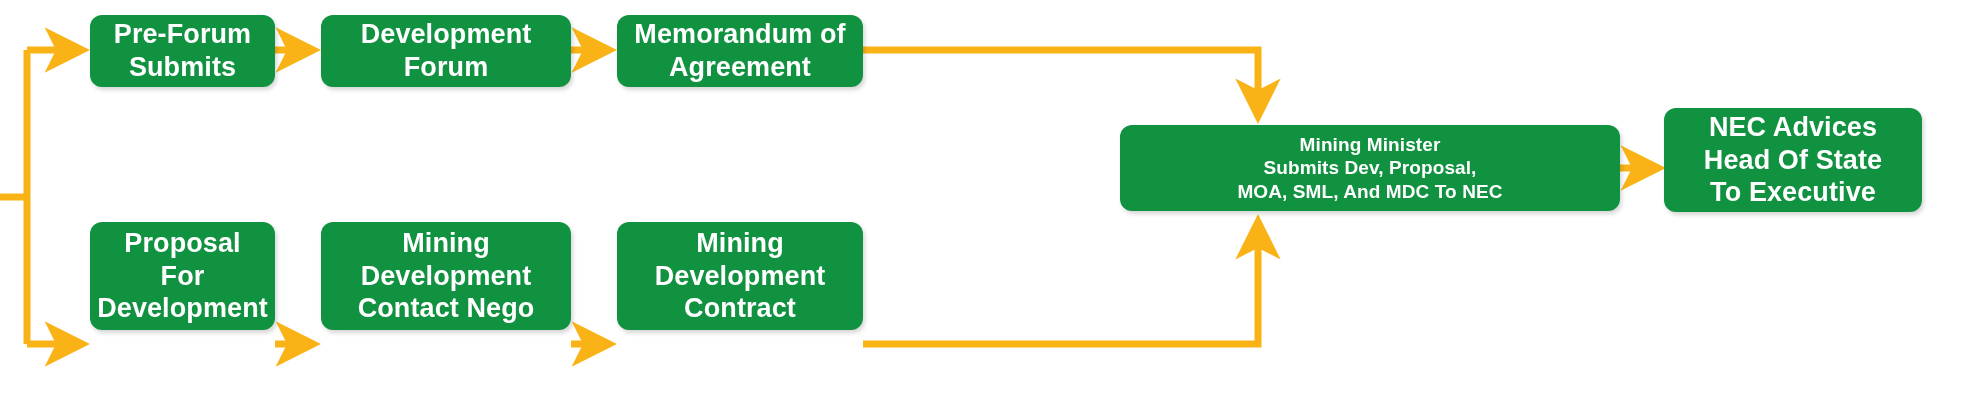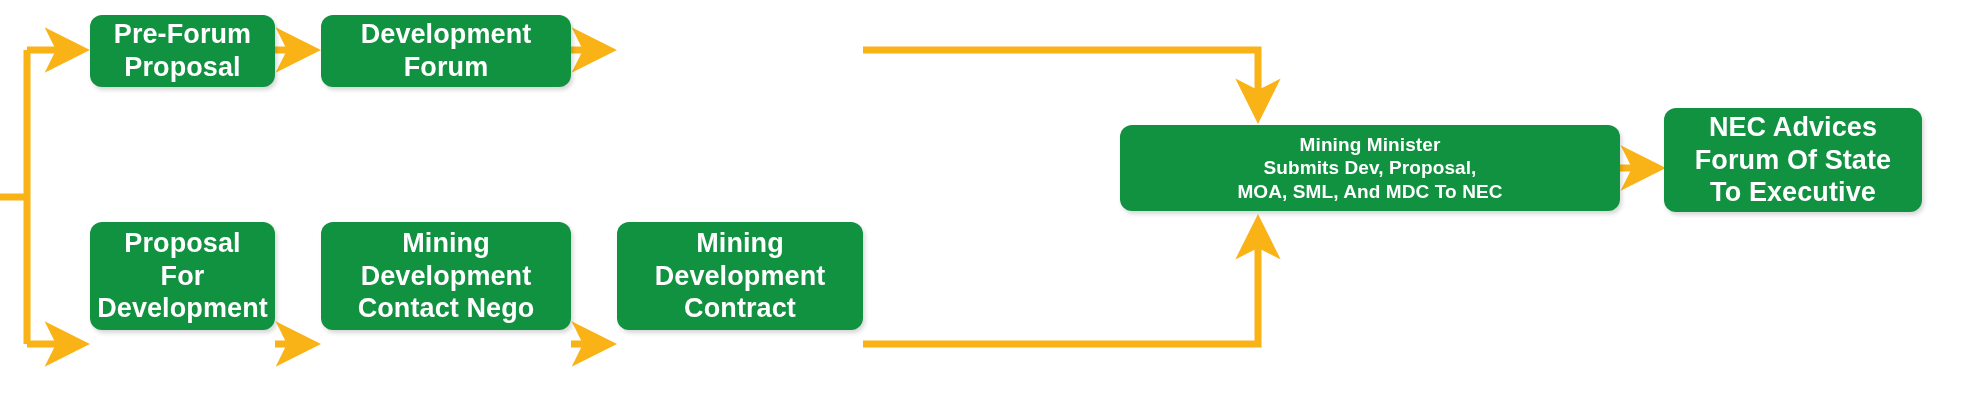--- a/index.html
+++ b/index.html
@@ -75,28 +75,32 @@
       <path d="M863 50 L1258 50 L1258 116" marker-end="url(#ar)"></path>
 
       <path d="M863 344 L1258 344 L1258 222" marker-end="url(#ar)"></path>
 
       <path d="M1620 168 L1658 168" marker-end="url(#ar)"></path>
     </g>
   </svg>
 
   <div class="node n-small" style="left:90px;  top:15px;  width:185px; height:72px;">
     <span>Pre-Forum
-Proposal</span>
+Submits</span>
   </div>
 
   <div class="node n-small" style="left:321px; top:15px;  width:250px; height:72px;">
     <span>Development
 Forum</span>
   </div>
 
+  <div class="node n-small" style="left:617px; top:15px;  width:246px; height:72px;">
+    <span>Memorandum of
+Agreement</span>
+  </div>
 
   <div class="node n-small" style="left:90px;  top:222px; width:185px; height:108px;align-items:center;">
     <span>Proposal
 For
 Development</span>
   </div>
 
   <div class="node n-small" style="left:321px; top:222px; width:250px; height:108px;">
     <span>Mining
 Development
@@ -110,17 +114,17 @@
   </div>
 
   <div class="node n-center" style="left:1120px; top:125px; width:500px; height:86px;">
     <span>Mining Minister
 Submits Dev, Proposal,
 MOA, SML, And MDC To NEC</span>
   </div>
 
   <div class="node n-small" style="left:1664px; top:108px; width:258px; height:104px;">
     <span>NEC Advices
-Forum Of State
+Head Of State
 To Executive</span>
   </div>
 
 </div>
 
 </body></html>

